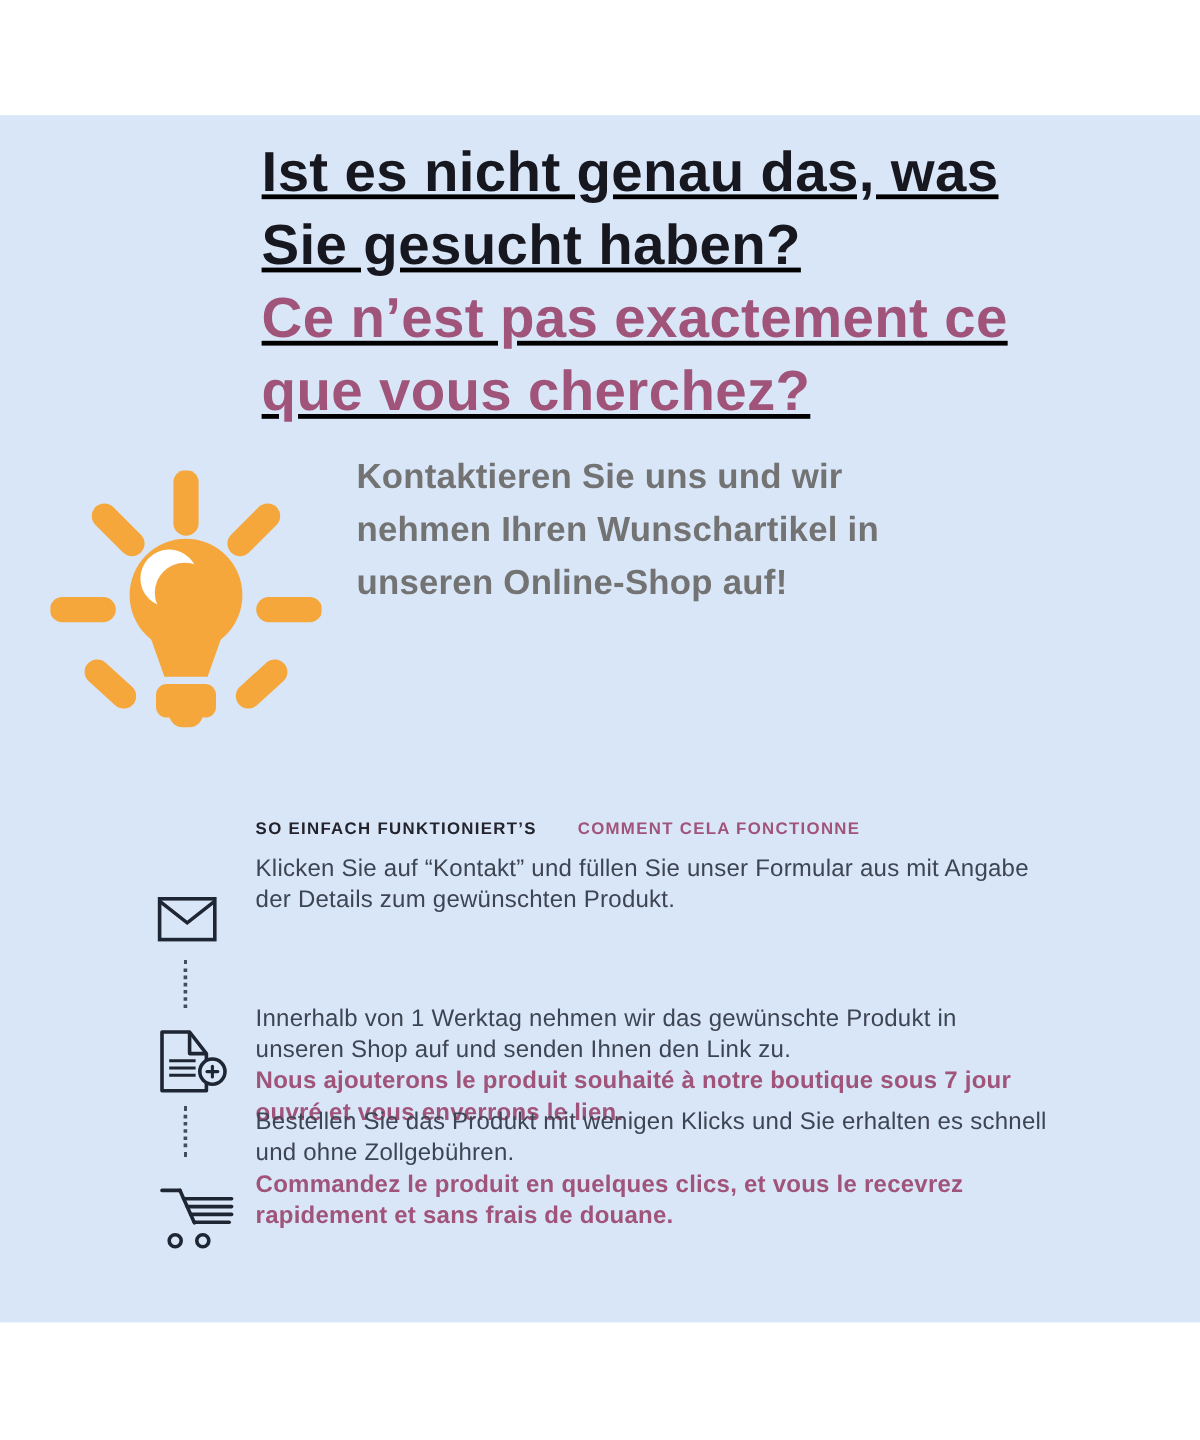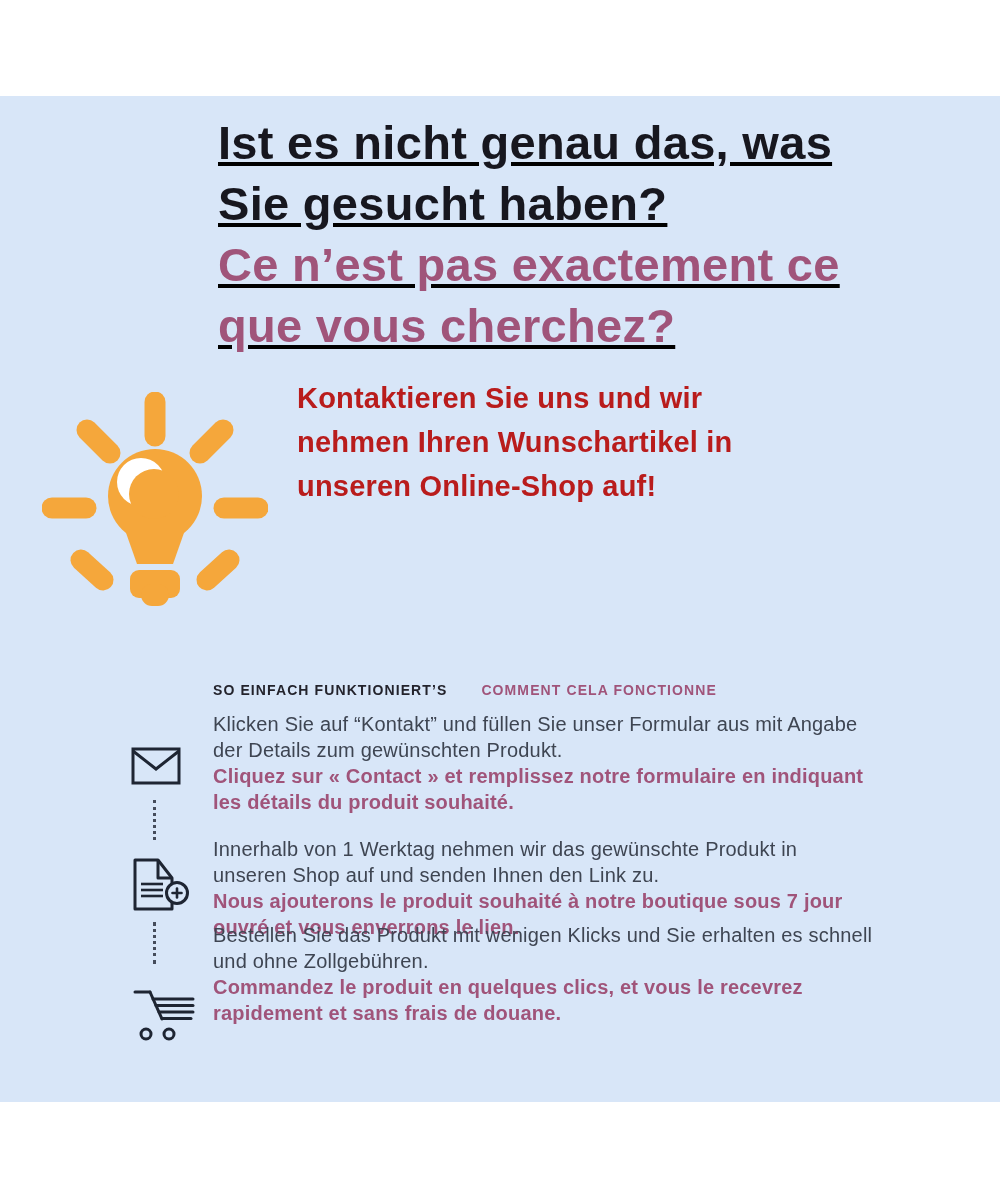--- a/index.html
+++ b/index.html
@@ -22,21 +22,21 @@
   .headline .de {
     color:#17171F; font-size:47px; line-height:61px; font-weight:700; letter-spacing:0.3px;
   }
   .headline .fr {
     color:#A0547A; font-size:47px; line-height:61px; font-weight:700; letter-spacing:0.3px;
   }
 
   
   .lead { left:297px; top:376px; }
   .lead .de {
-    color:#b91c1c; font-size:29px; line-height:44px; font-weight:700; letter-spacing:0.2px;
+    color:#737373; font-size:29px; line-height:44px; font-weight:700; letter-spacing:0.2px;
   }
   .lead .fr {
     color:#A0547A; font-size:29px; line-height:44px; font-weight:700; letter-spacing:0.2px;
   }
 
   
   .how-header { left:213px; top:682px; font-size:14px; font-weight:700; letter-spacing:1.1px; }
   .how-header .de { color:#23232C; margin-right:34px; }
   .how-header .fr { color:#A0547A; }
 
@@ -146,22 +146,20 @@
       <line x1="38" y1="32.5" x2="67" y2="32.5"></line>
       <circle cx="22" cy="48" r="5"></circle>
       <circle cx="45" cy="48" r="5"></circle>
     </g>
   </svg>
 </div>
 
 <div class="abs step step-1">
   <div class="de pre">Klicken Sie auf “Kontakt” und füllen Sie unser Formular aus mit Angabe
 der Details zum gewünschten Produkt.</div>
-  <div class="fr pre">Cliquez sur « Contact » et remplissez notre formulaire en indiquant
-les détails du produit souhaité.</div>
 </div>
 
 <div class="abs step step-2">
   <div class="de pre">Innerhalb von 1 Werktag nehmen wir das gewünschte Produkt in
 unseren Shop auf und senden Ihnen den Link zu.</div>
   <div class="fr pre">Nous ajouterons le produit souhaité à notre boutique sous 7 jour
 ouvré et vous enverrons le lien.</div>
 </div>
 
 <div class="abs step step-3">

